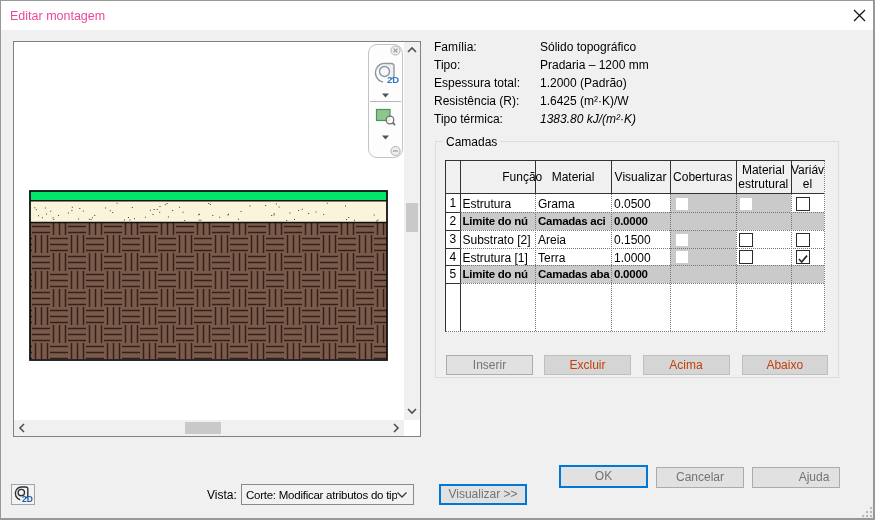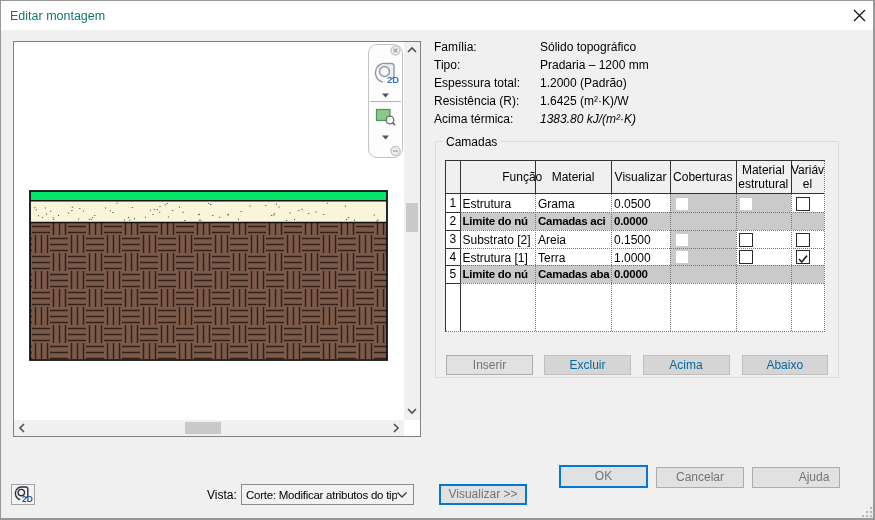--- a/index.html
+++ b/index.html
@@ -1,24 +1,24 @@
 <!DOCTYPE html>
 <html><head><meta charset="utf-8">
 <style>
 html,body{margin:0;padding:0;}
 body{width:875px;height:520px;position:relative;overflow:hidden;
  font-family:"Liberation Sans", sans-serif;background:#f0f0f0;}
 .abs{position:absolute;}
 .frame{position:absolute;inset:0;border:1px solid #989898;border-right-width:2px;border-bottom-width:2px;box-sizing:border-box;}
 .title{position:absolute;left:1px;top:1px;right:2px;height:29px;background:#ffffff;}
-.title span{position:absolute;left:9px;top:8px;font-size:12.5px;color:#0f766e;}
+.title span{position:absolute;left:9px;top:8px;font-size:12.5px;color:#ec4899;}
 .lbl{position:absolute;font-size:12px;color:#000;white-space:nowrap;}
 .btn{position:absolute;background:#e1e1e1;border:1px solid #acacac;box-sizing:border-box;
  font-size:12px;color:#737373;text-align:center;}
-.btn.dis{background:#d5d5d5;border-color:#bfbfbf;color:#0369a1;}
+.btn.dis{background:#d5d5d5;border-color:#bfbfbf;color:#c2410c;}
 .btn.def{border:2px solid #0078d7;}
 .cbdis{position:absolute;width:12px;height:12px;background:#fff;}
 .cb{position:absolute;width:12px;height:12px;background:#fff;border:1.5px solid #2b2b2b;}
 </style></head>
 <body>
 <div class="frame"></div>
 <div class="title">
     <span>Editar montagem</span>
   </div>
 
@@ -93,21 +93,21 @@
 </svg>
 
 <div class="lbl" style="left:434px;top:40px;">Família:</div>
 <div class="lbl" style="left:540px;top:40px;">Sólido topográfico</div>
 <div class="lbl" style="left:434px;top:58px;">Tipo:</div>
 <div class="lbl" style="left:540px;top:58px;">Pradaria – 1200 mm</div>
 <div class="lbl" style="left:434px;top:76px;">Espessura total:</div>
 <div class="lbl" style="left:540px;top:76px;">1.2000 (Padrão)</div>
 <div class="lbl" style="left:434px;top:94px;">Resistência (R):</div>
 <div class="lbl" style="left:540px;top:94px;">1.6425 (m²·K)/W</div>
-<div class="lbl" style="left:434px;top:112px;">Acima térmica:</div>
+<div class="lbl" style="left:434px;top:112px;">Tipo térmica:</div>
 <div class="lbl" style="left:540px;top:112px;font-style:italic;">1383.80 kJ/(m²·K)</div>
 
 <div class="abs" style="left:435px;top:141px;width:404px;height:237px;border:1px solid #dcdcdc;box-sizing:border-box;"></div>
 <div class="lbl" style="left:443px;top:135px;background:#f0f0f0;padding:0 3px;">Camadas</div>
 
 <div class="abs" id="tbl" style="left:445px;top:160px;width:378px;height:170px;background:#fff;border-top:1px solid #333;border-left:1px solid #333;border-right:1px dotted #757575;border-bottom:1px dotted #757575;box-sizing:content-box;">
 <div class="abs" style="left:0;top:0;width:378px;height:33px;background:#f0f0f0;border-bottom:1.5px solid #333;box-sizing:border-box;"></div>
 <div class="abs" style="left:13.5px;top:0;width:1px;height:33px;background:#333;"></div>
 <div class="abs" style="left:89px;top:0;width:1px;height:33px;background:#333;"></div>
 <div class="abs" style="left:165px;top:0;width:1px;height:33px;background:#333;"></div>

